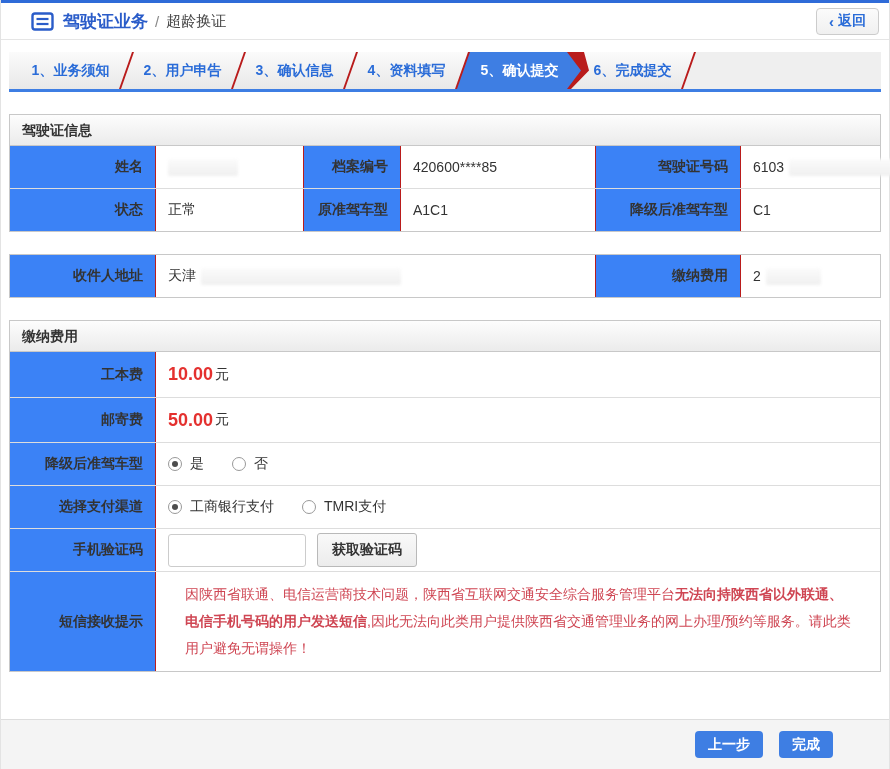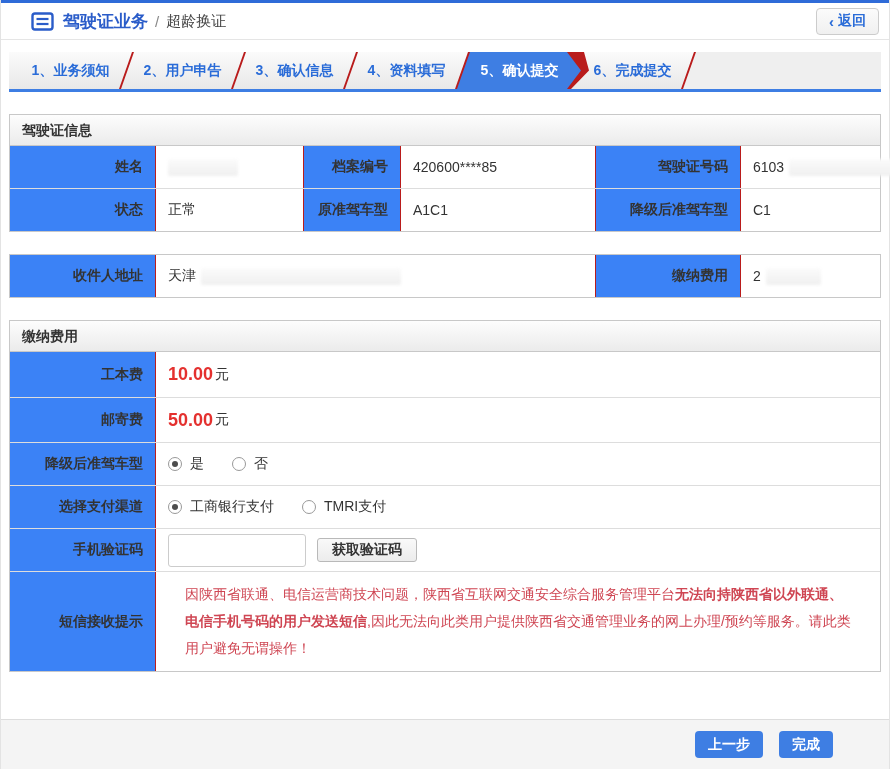--- a/index.html
+++ b/index.html
@@ -109,21 +109,21 @@
     content: ""; position: absolute; left: 3px; top: 3px;
     width: 6px; height: 6px; border-radius: 50%; background: #4d4d4d;
   }
 
   
   .code-input {
     width: 138px; height: 33px; border: 1px solid #ccc; border-radius: 3px;
     padding: 0 8px; font-size: 14px; font-family: inherit; background: #fff;
   }
   .code-btn {
-    height: 24px; margin-left: 11px; padding: 0 14px; cursor: pointer;
+    height: 34px; margin-left: 11px; padding: 0 14px; cursor: pointer;
     background: linear-gradient(#f9f9f9, #ececec);
     border: 1px solid #b9b9b9; border-radius: 3px;
     font-size: 14px; font-weight: bold; color: #333; font-family: inherit;
   }
 
   
   .warn-cell { padding: 9px 29px; line-height: 27px; color: #cf4653; display: block; }
   .warn-cell .bold-part { font-weight: bold; }
 
   

